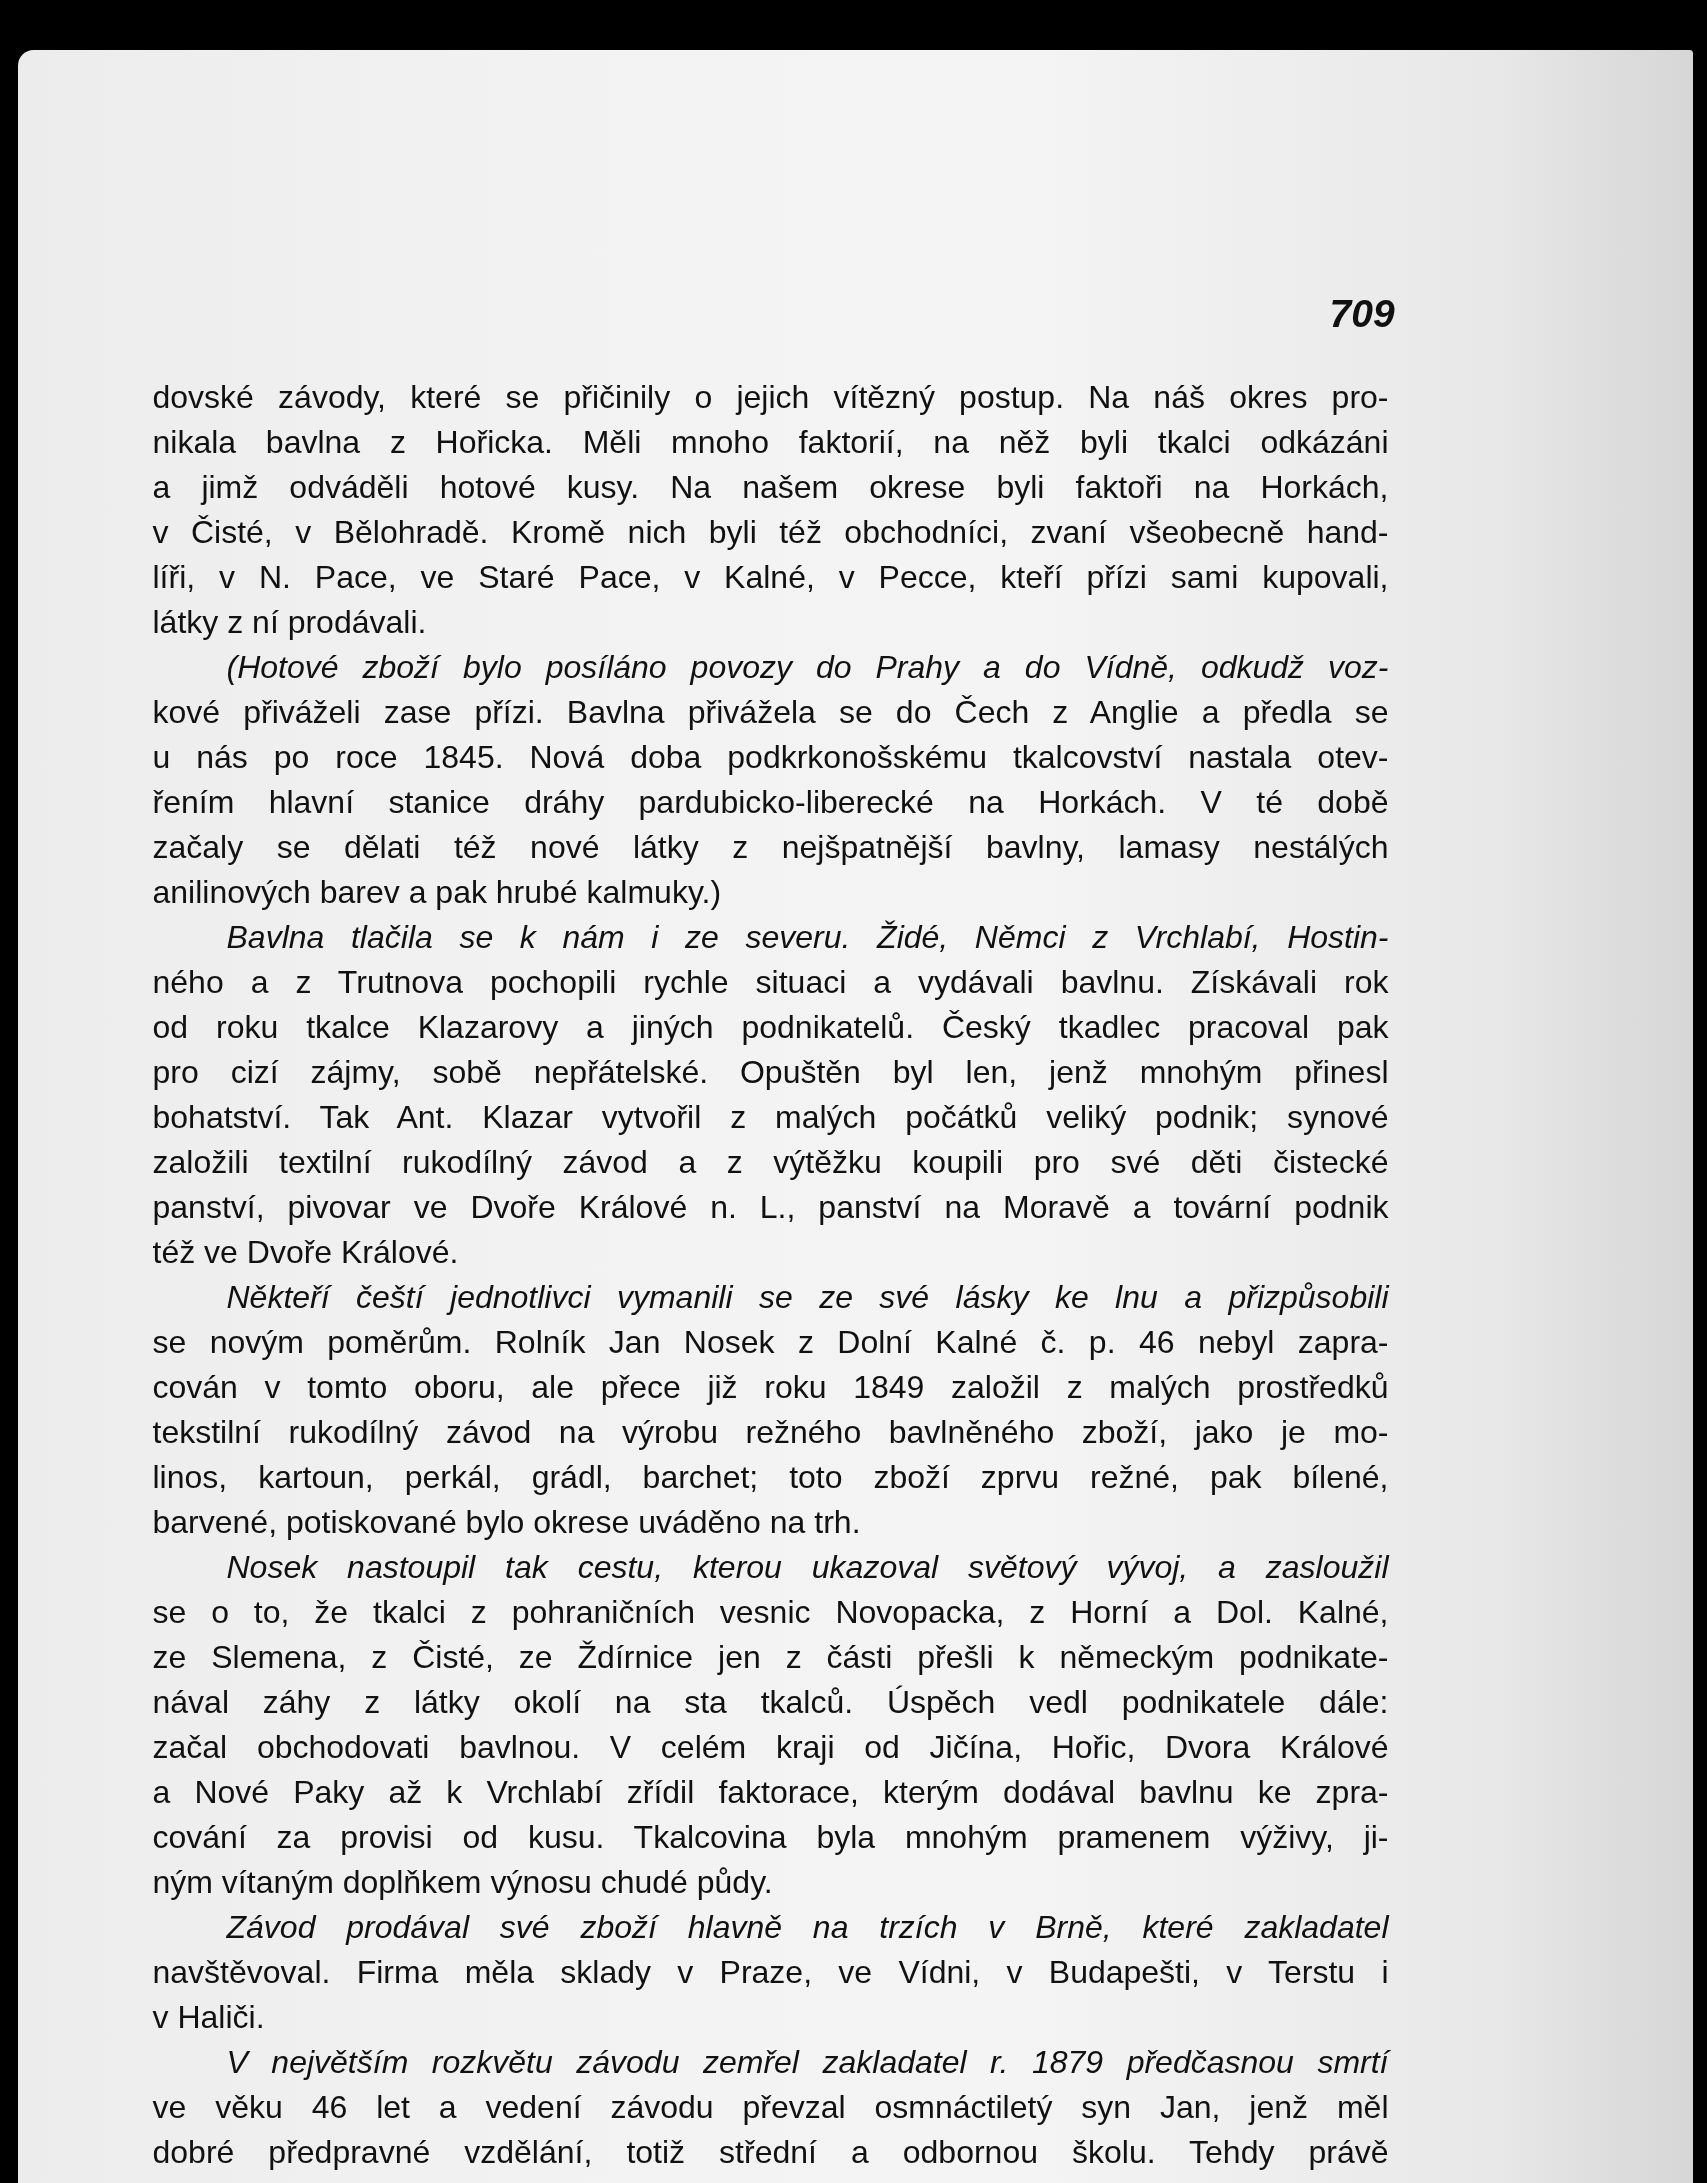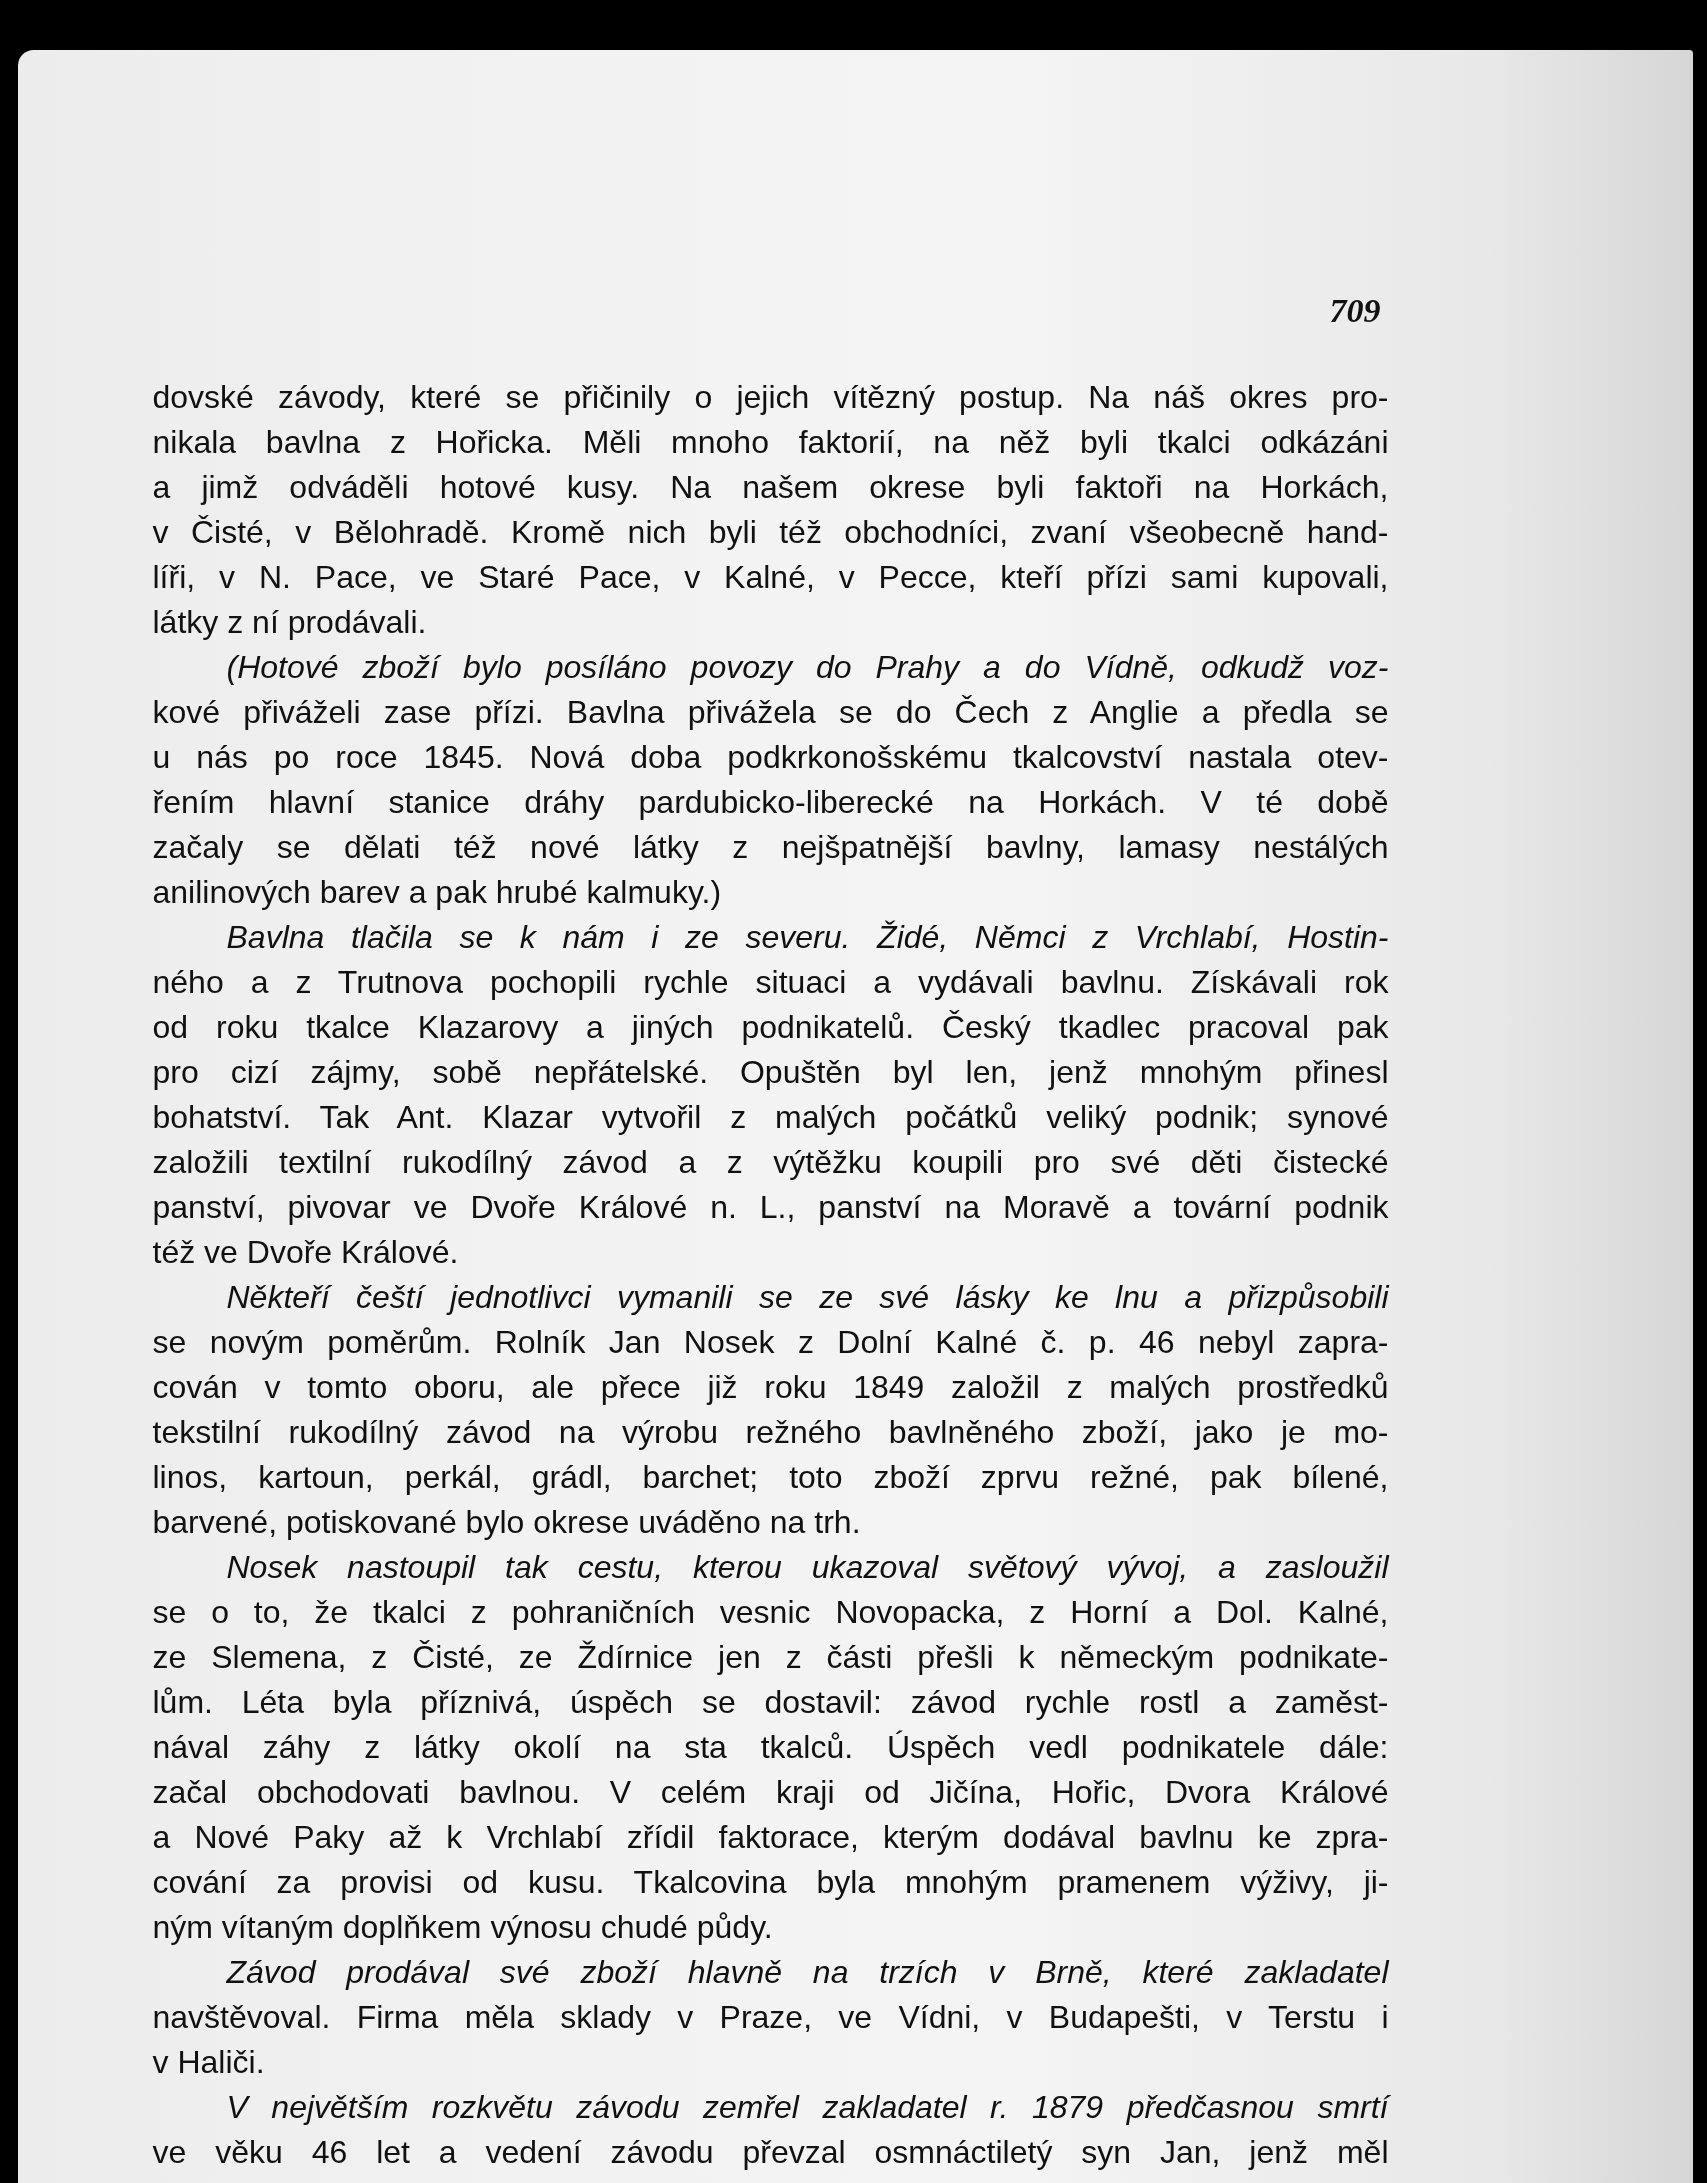--- a/index.html
+++ b/index.html
@@ -12,24 +12,24 @@
   .page {
     position: absolute;
     left: 17.5px; top: 50px;
     width: 1675px; height: 2450px;
     background: linear-gradient(90deg, #ececec 0%, #f2f2f2 30%, #f4f4f4 60%, #e8e8e8 88%, #d6d6d6 100%);
     border-radius: 15.7px 3.5px 3.5px 10.5px;
   }
   .page-number {
     position: absolute;
     left: 1312px; top: 242px;
-    font-family: Liberation Serif, serif;
+    font-family: Liberation Sans, sans-serif;
     font-style: italic;
     font-weight: bold;
-    font-size: 34px;
+    font-size: 39px;
     color: #111;
   }
   .body-text {
     position: absolute;
     left: 135px; top: 325px;
     width: 1236px;
     font-family: "Liberation Sans", sans-serif;
     font-size: 32px;
     line-height: 45px;
     color: #111;
@@ -83,21 +83,20 @@
         <span class="line">se novým poměrům. Rolník Jan Nosek z Dolní Kalné č. p. 46 nebyl zapra-</span>
         <span class="line">cován v tomto oboru, ale přece již roku 1849 založil z malých prostředků</span>
         <span class="line">tekstilní rukodílný závod na výrobu režného bavlněného zboží, jako je mo-</span>
         <span class="line">linos, kartoun, perkál, grádl, barchet; toto zboží zprvu režné, pak bílené,</span>
         <span class="line last">barvené, potiskované bylo okrese uváděno na trh.</span>
       </div>
       <div>
         <span class="line indent">Nosek nastoupil tak cestu, kterou ukazoval světový vývoj, a zasloužil</span>
         <span class="line">se o to, že tkalci z pohraničních vesnic Novopacka, z Horní a Dol. Kalné,</span>
         <span class="line">ze Slemena, z Čisté, ze Ždírnice jen z části přešli k německým podnikate-</span>
-        <span class="line">lům. Léta byla příznivá, úspěch se dostavil: závod rychle rostl a zaměst-</span>
         <span class="line">nával záhy z látky okolí na sta tkalců. Úspěch vedl podnikatele dále:</span>
         <span class="line">začal obchodovati bavlnou. V celém kraji od Jičína, Hořic, Dvora Králové</span>
         <span class="line">a Nové Paky až k Vrchlabí zřídil faktorace, kterým dodával bavlnu ke zpra-</span>
         <span class="line">cování za provisi od kusu. Tkalcovina byla mnohým pramenem výživy, ji-</span>
         <span class="line last">ným vítaným doplňkem výnosu chudé půdy.</span>
       </div>
       <div>
         <span class="line indent">Závod prodával své zboží hlavně na trzích v Brně, které zakladatel</span>
         <span class="line">navštěvoval. Firma měla sklady v Praze, ve Vídni, v Budapešti, v Terstu i</span>
         <span class="line last">v Haliči.</span>

